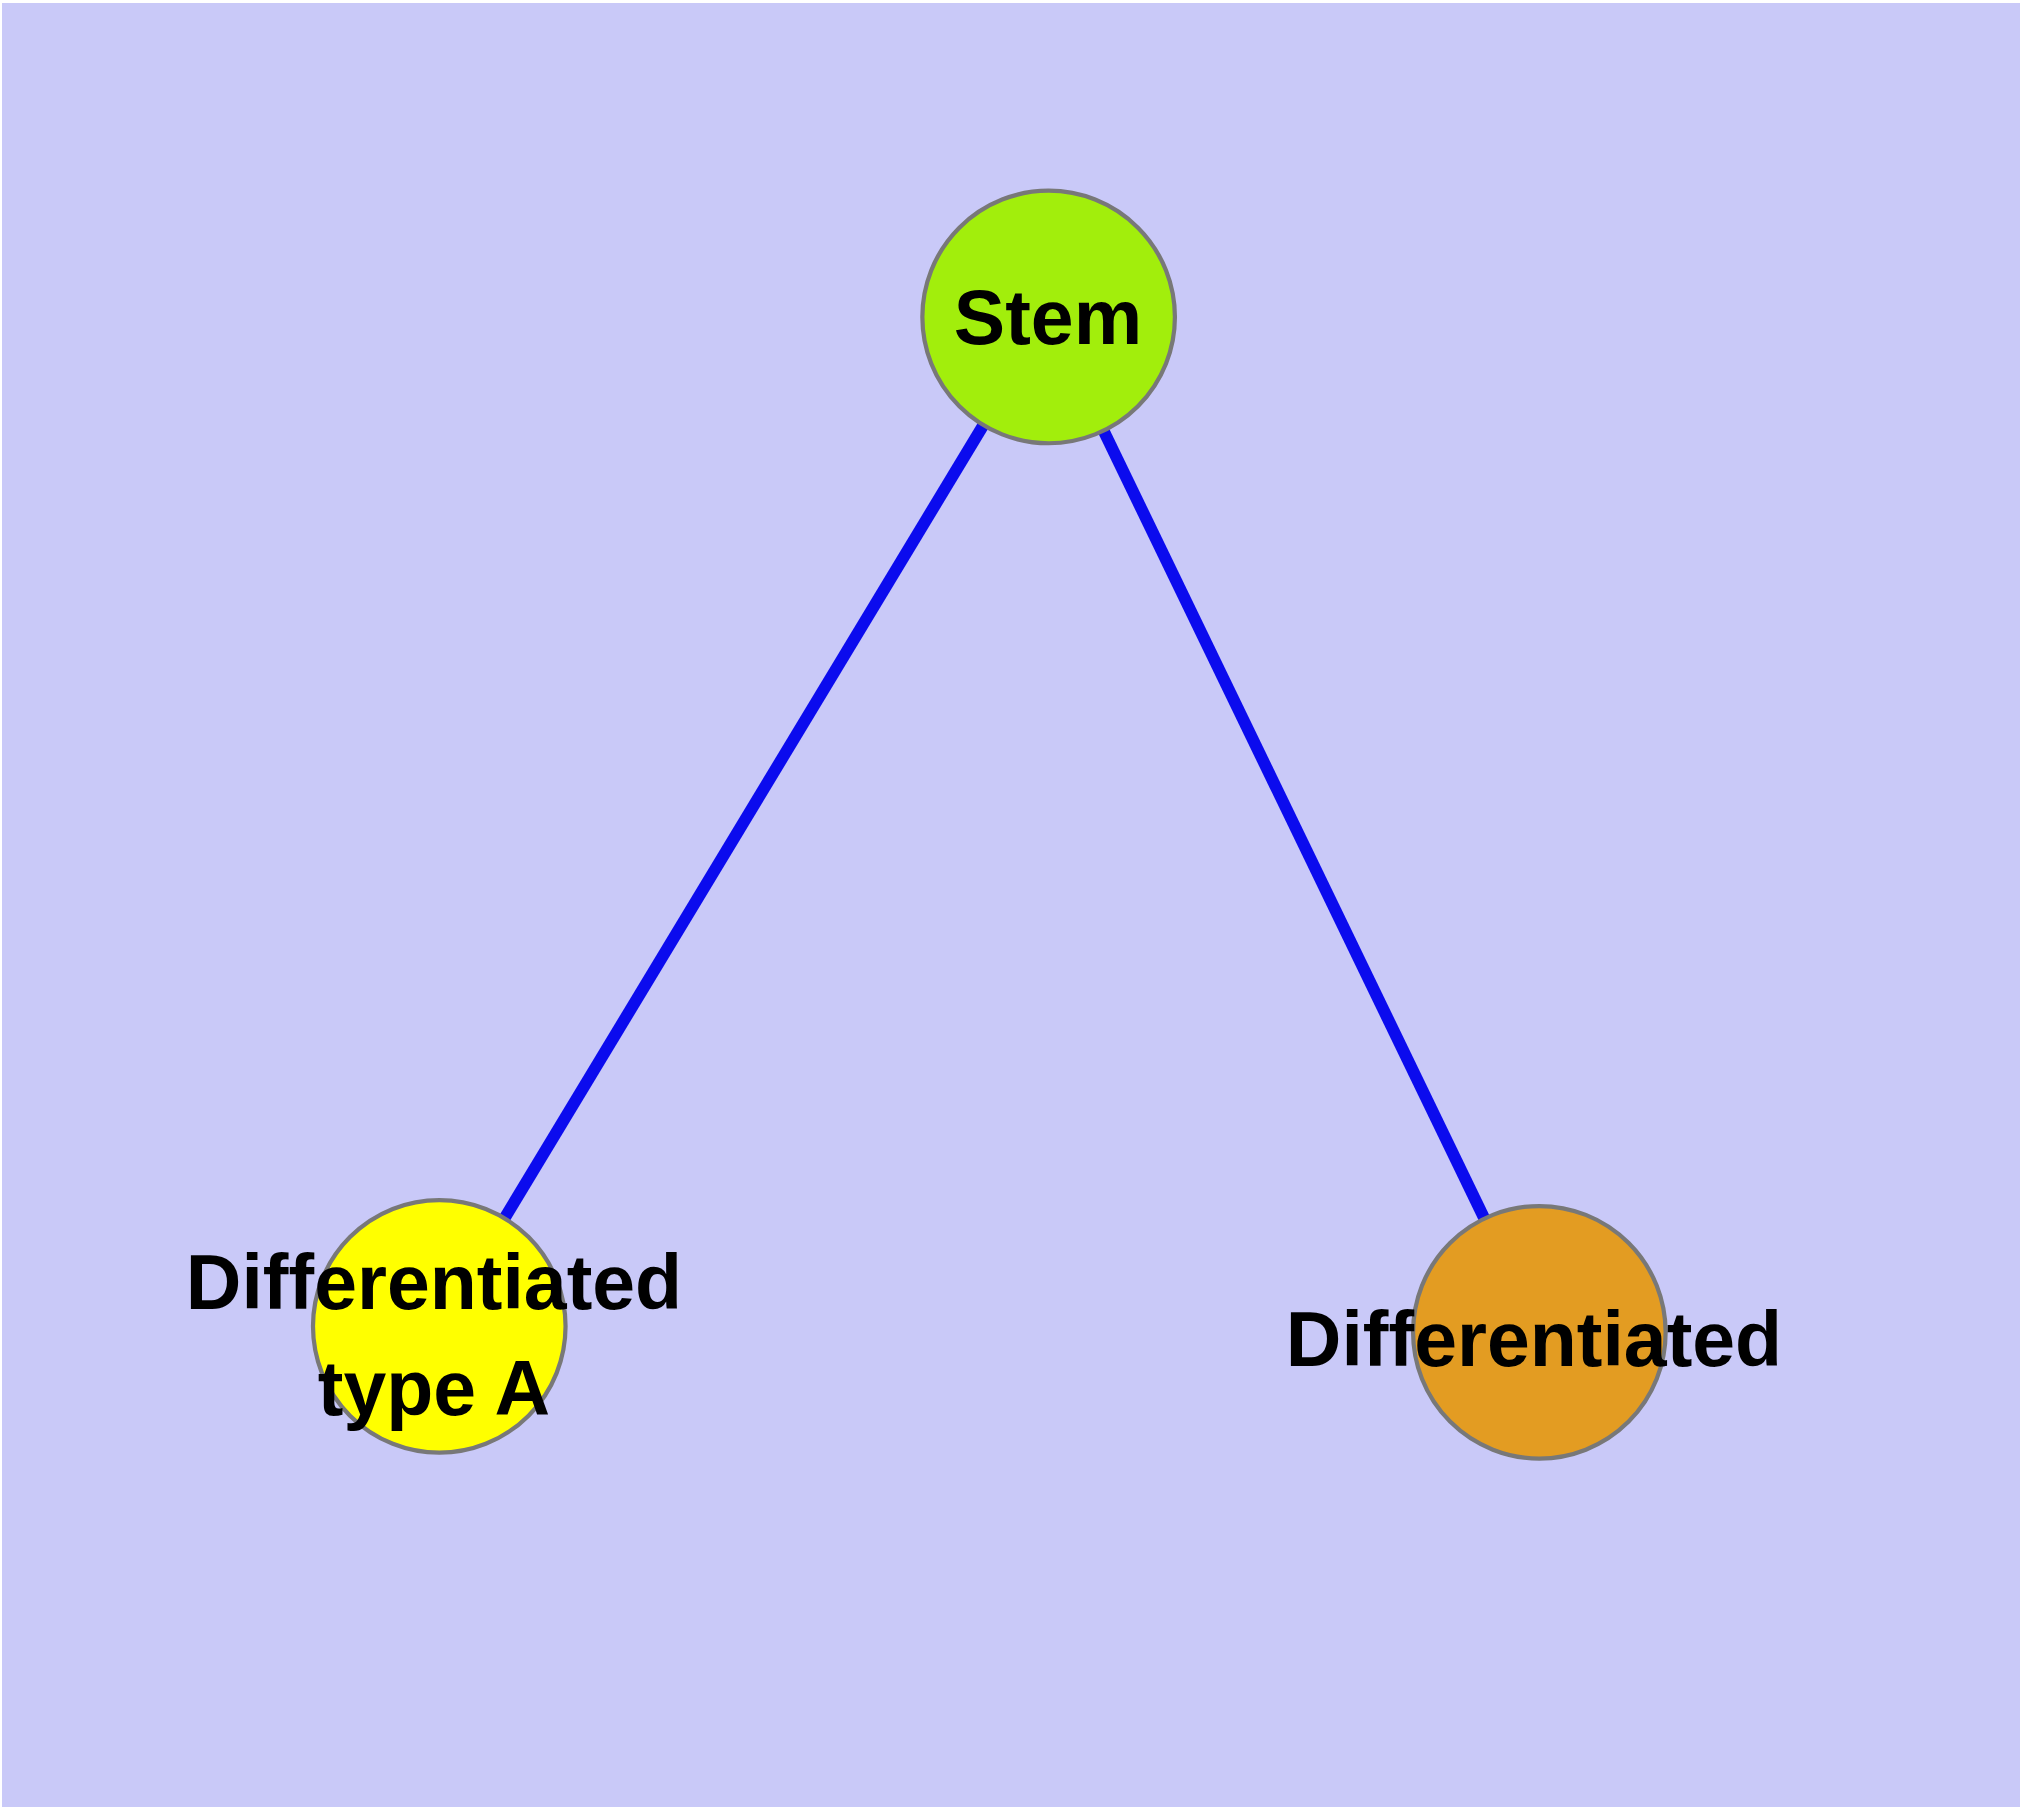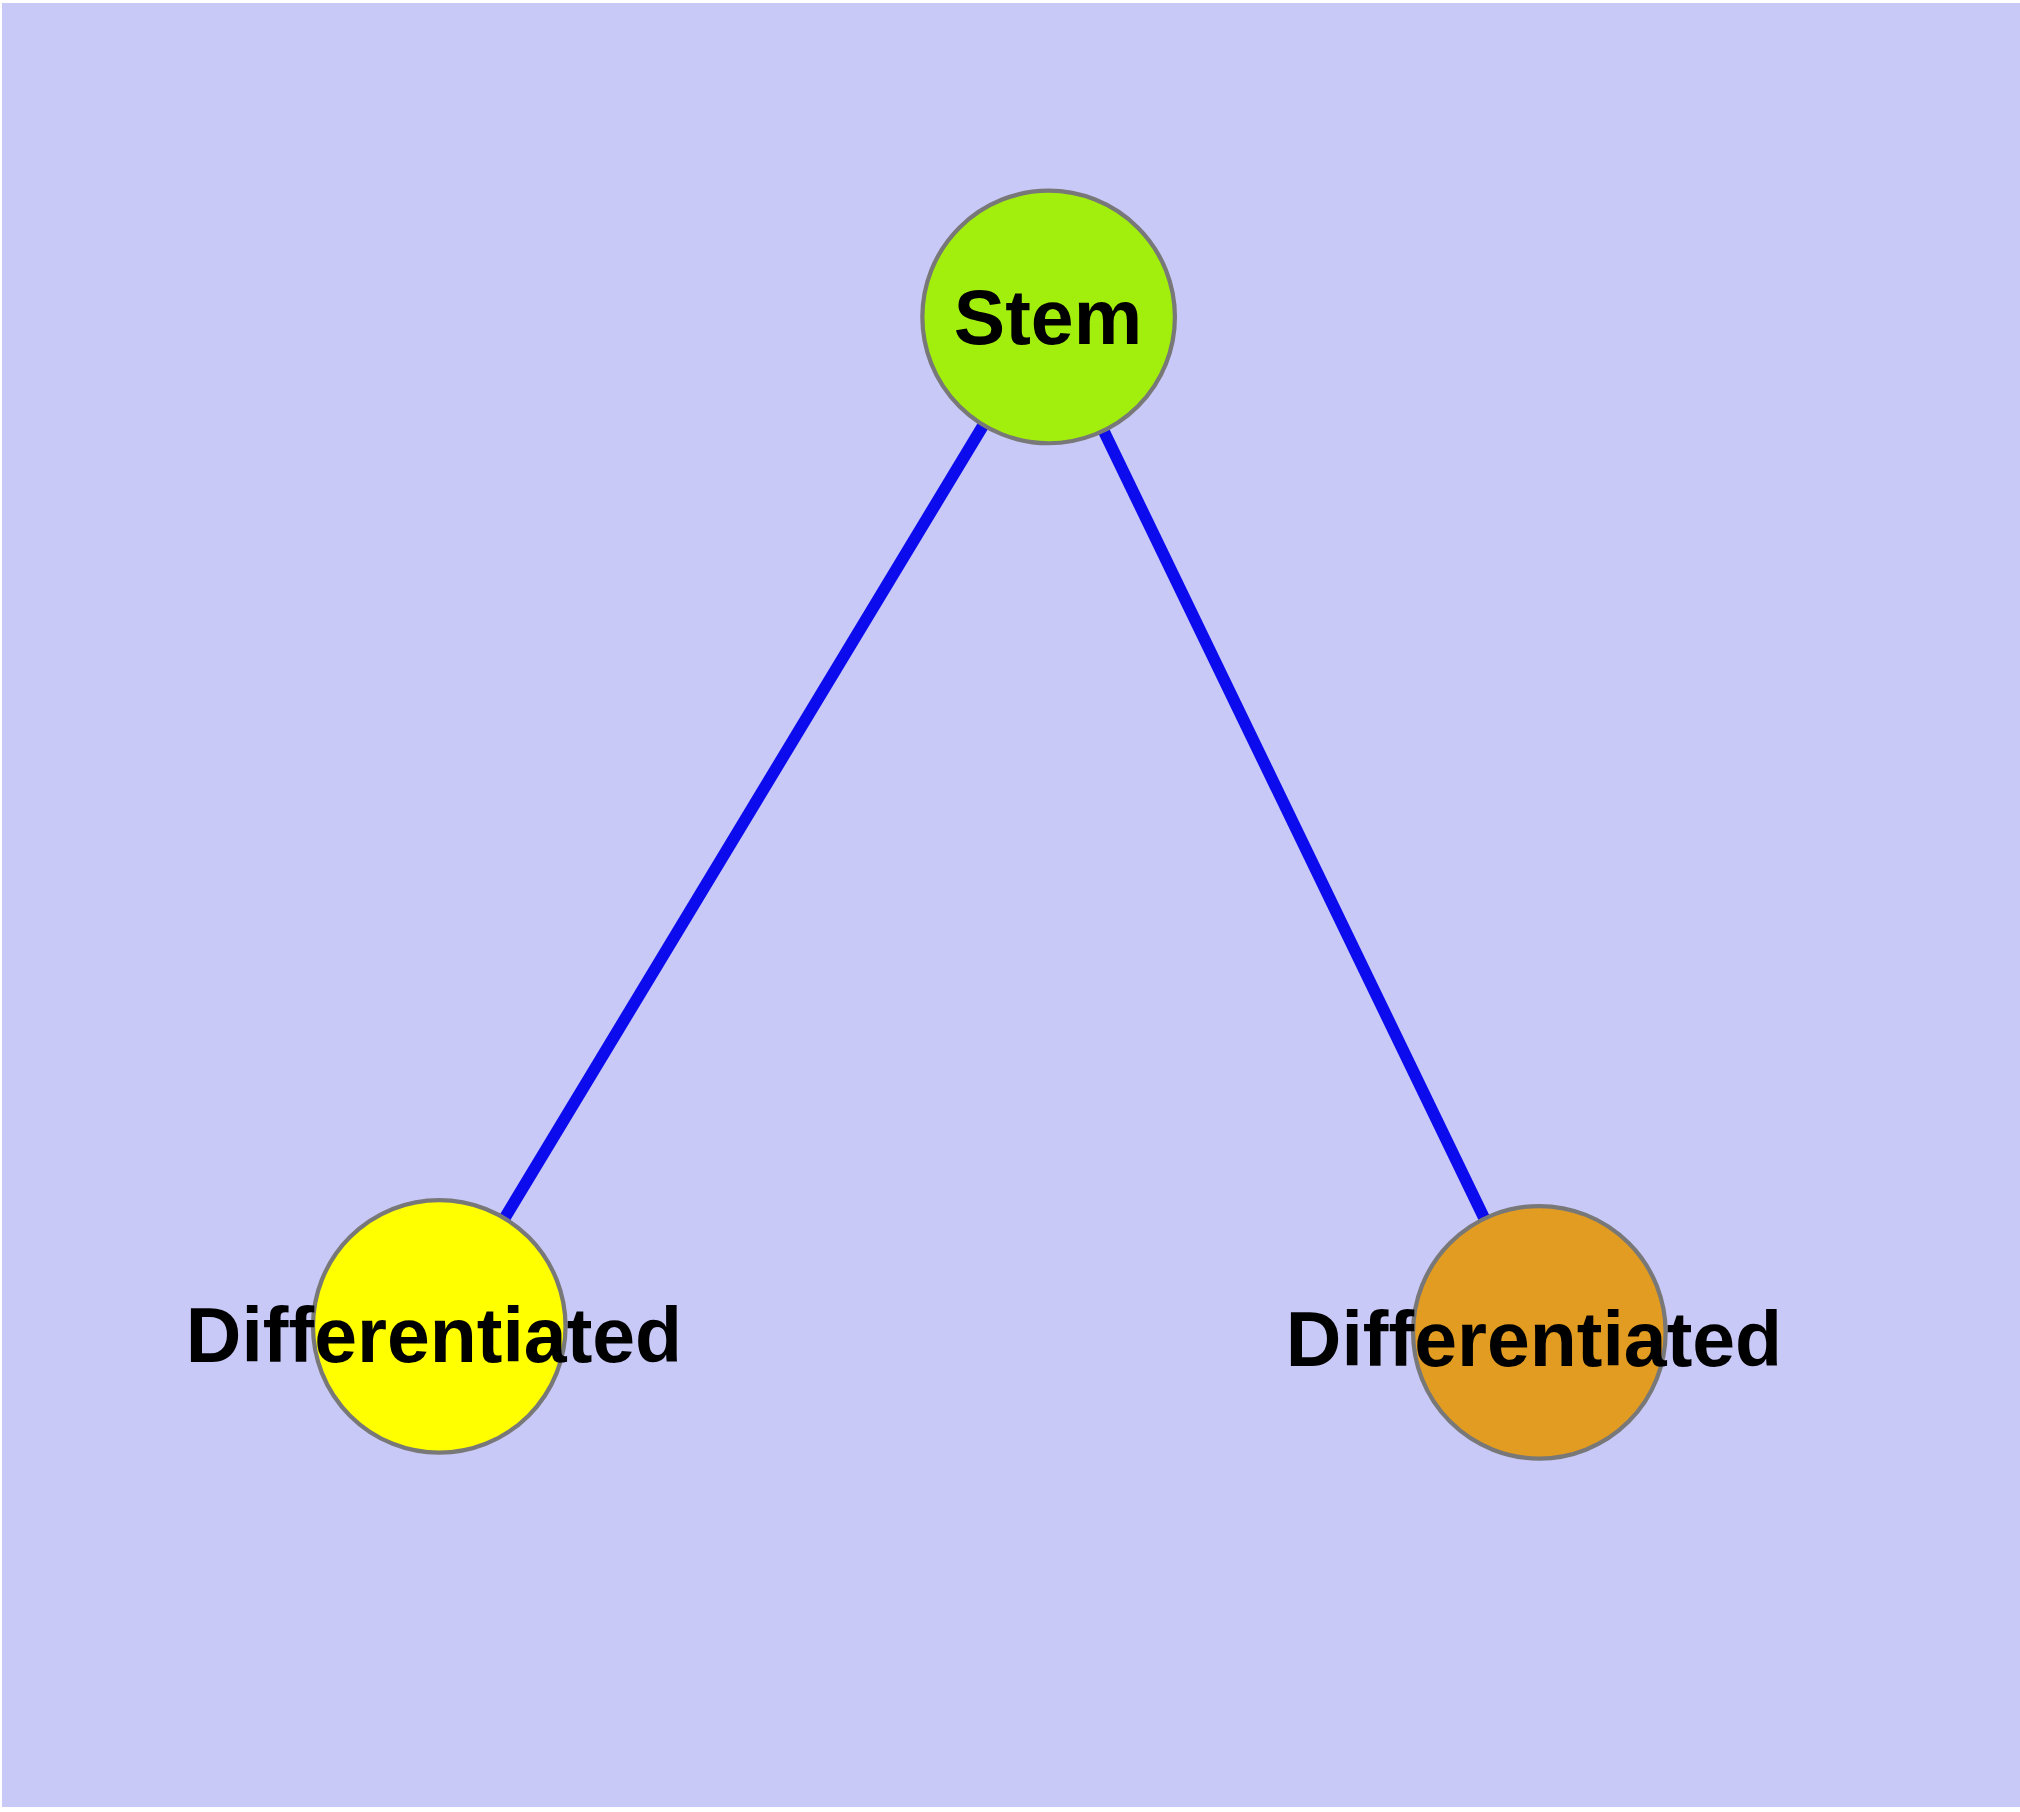--- a/index.html
+++ b/index.html
@@ -59,20 +59,21 @@
     <circle cx="518" cy="1565" r="149" stroke="#787878" stroke-width="5" fill="#ffff00"></circle>
     <circle cx="1816" cy="1572" r="149" stroke="#787878" stroke-width="5" fill="#e39c22"></circle>
   </svg>
 
   <div class="node-label" style="left:1048px; top:317px;">
     <span class="line">Stem</span>
   </div>
 
   <div class="node-label" style="left:434px; top:1335px;">
     <span class="line">Differentiated</span>
+    <span class="line">type A</span>
   </div>
 
   <div class="node-label" style="left:1534px; top:1339px;">
     <span class="line">Differentiated</span>
   </div>
 
 </div>
 
 
 </body></html>

